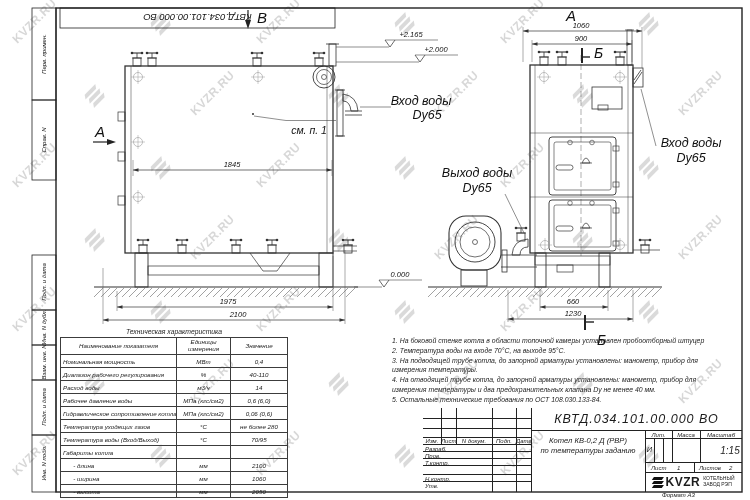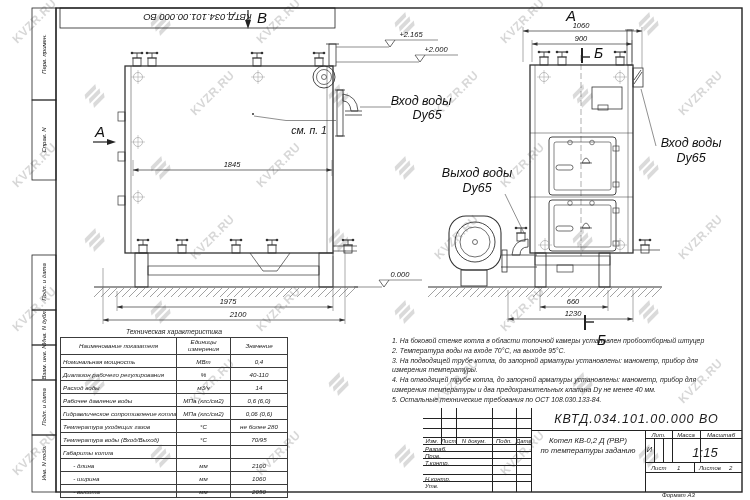--- a/index.html
+++ b/index.html
@@ -705,20 +705,32 @@
     <span class="lbl c" style="left:93px;top:30px;width:15px">Дата</span>
     <span class="lbl" style="left:2px;top:37.5px">Разраб.</span>
     <span class="lbl" style="left:2px;top:44.5px">Пров.</span>
     <span class="lbl" style="left:2px;top:51.5px">Т.контр.</span>
     <span class="lbl" style="left:2px;top:67.5px">Н.контр.</span>
     <span class="lbl" style="left:2px;top:74.5px">Утв.</span>
     <span class="lbl c" style="left:222px;top:23.5px;width:27px">Лит.</span>
     <span class="lbl c" style="left:249px;top:23.5px;width:28px">Масса</span>
     <span class="lbl c" style="left:277px;top:23.5px;width:42px">Масштаб</span>
     <span class="lbl c" style="left:222px;top:38px;width:9px;font-size:7.5px">И</span>
-    <span class="lbl c" style="left:261px;top:38px;width:42px;font-size:13px">1:15</span>
+    <span class="lbl c" style="left:286px;top:38px;width:42px;font-size:10px">1:15</span>
     <span class="lbl" style="left:228px;top:56.5px">Лист</span>
     <span class="lbl" style="left:254px;top:56.5px">1</span>
     <span class="lbl" style="left:276px;top:56.5px">Листов</span>
     <span class="lbl" style="left:306px;top:56.5px">2</span>
+    <div id="tb-logo">
+      <span class="kz-mark">
+          <i></i>
+          <i></i>
+          <i></i>
+        </span>
+      <span class="kz-name">KVZR</span>
+      <span class="kz-sub">
+        <div>КОТЕЛЬНЫЙ</div>
+        <div>ЗАВОД РЭП</div>
+      </span>
+    </div>
   </div>
   <span id="fmt" class="hud">Формат  А3</span>
 </div>
 
 </body></html>

